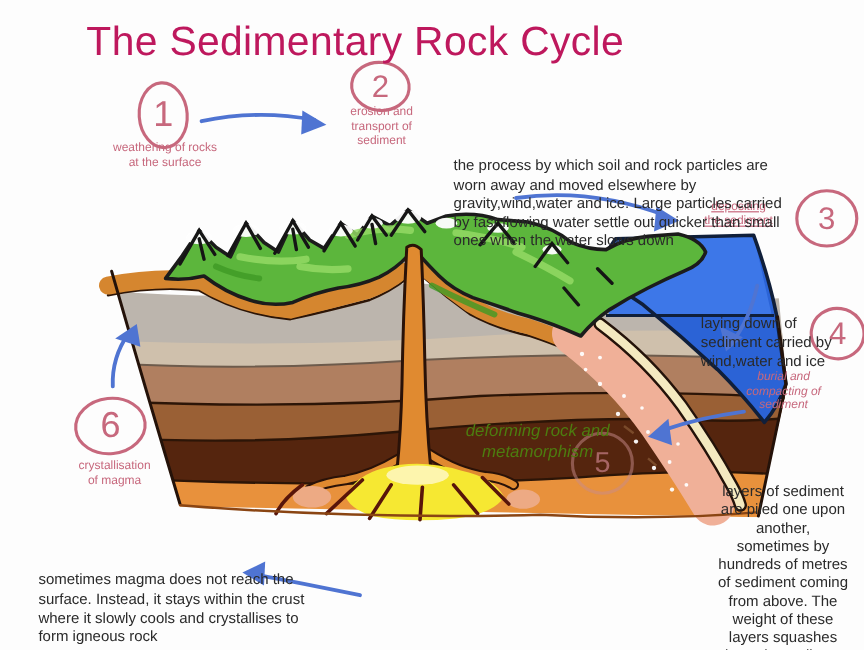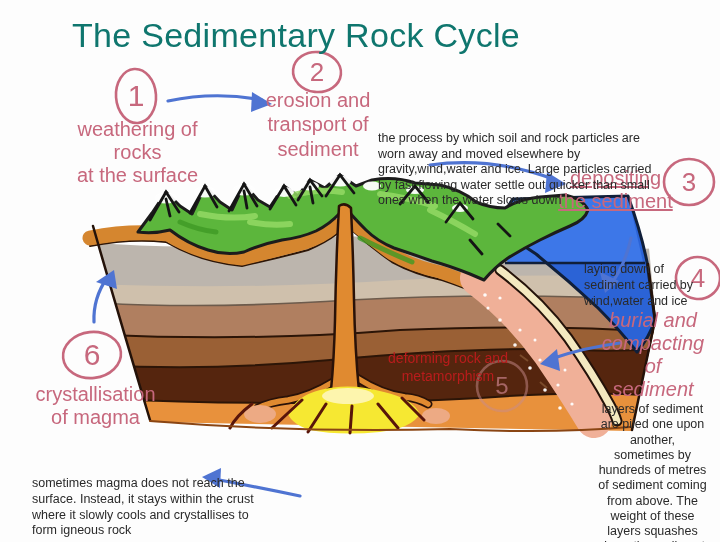--- a/index.html
+++ b/index.html
@@ -1,29 +1,29 @@
 <!DOCTYPE html>
 <html><head>
 <meta charset="utf-8">
 <style>
   html,body{margin:0;padding:0;background:#e9e9e9;}
   .stage{position:relative;width:720px;height:542px;background:#fdfdfd;overflow:hidden;
          font-family:"Liberation Sans","DejaVu Sans",sans-serif;}
   .art{position:absolute;left:0;top:0;width:720px;height:542px;}
   .title{position:absolute;left:0;top:16px;width:592px;text-align:center;
-         font-size:34px;color:#0f766e;letter-spacing:.3px;white-space:pre-line;}
+         font-size:34px;color:#be185d;letter-spacing:.3px;white-space:pre-line;}
   .txt{position:absolute;white-space:pre-line;color:#2a2a2a;font-size:12.5px;line-height:1.26;margin-top:48px;}
-  .plabel{position:absolute;white-space:pre-line;color:#c7687d;font-size:20px;line-height:1.15;text-align:center;}
+  .plabel{position:absolute;white-space:pre-line;color:#c7687d;font-size:10px;line-height:1.15;text-align:center;}
   .digit{position:absolute;transform:translate(-50%,-50%);color:#c7687d;line-height:1;}
   
   .l1{left:55px;top:118px;width:165px;}
   .l2{left:258px;top:88px;width:120px;line-height:1.22;}
   .l3{left:558px;top:167px;width:115px;text-decoration:underline;}
   .l4{left:592px;top:309px;width:122px;font-style:italic;}
-  .l5{left:368px;top:349px;width:160px;font-size:14px;line-height:1.3;color:#b91c1c;}
+  .l5{left:368px;top:349px;width:160px;font-size:14px;line-height:1.3;color:#4d7c0f;font-style:italic;}
   .l6{left:28px;top:383px;width:135px;}
   
   .d1{left:9px;top:170px;width:160px;line-height:1.28;}
   .d2{left:378px;top:83px;width:335px;line-height:1.24;}
   .d3{left:584px;top:213px;width:135px;line-height:1.28;}
   .d4{left:585px;top:354px;width:135px;line-height:1.22;text-align:center;}
   .d5{left:312px;top:447px;width:265px;}
   .d6{left:32px;top:428px;width:275px;}
   
   .s1{left:136px;top:96px;font-size:30px;}

